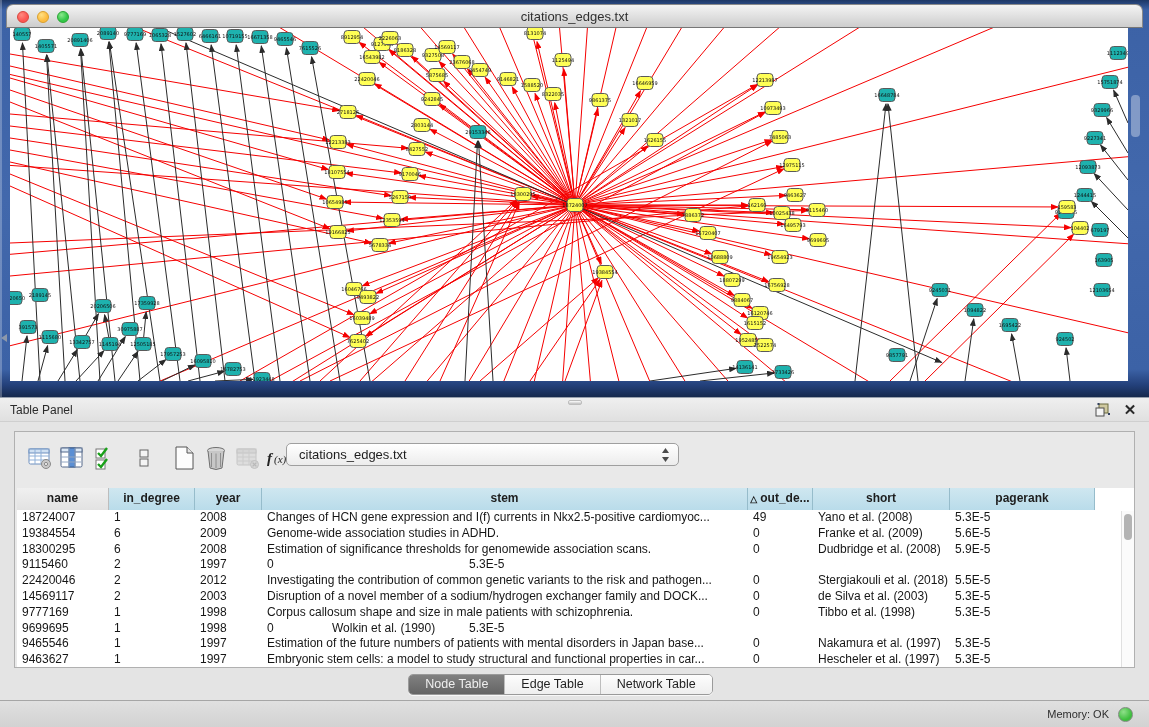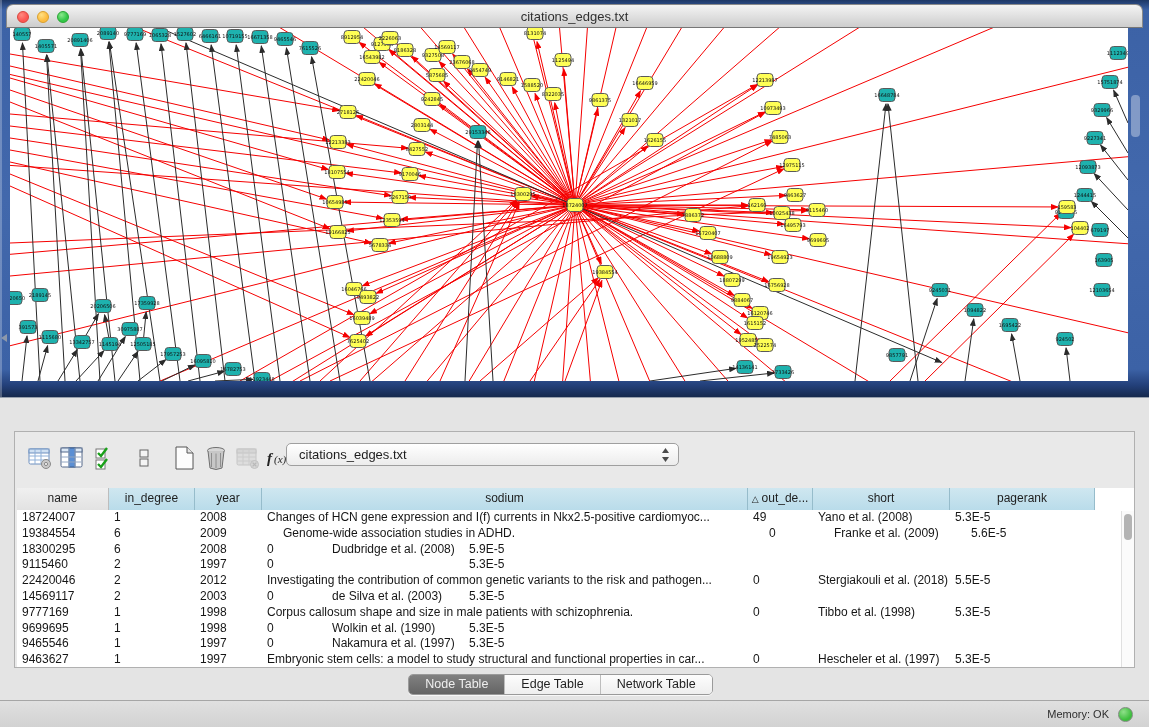--- a/index.html
+++ b/index.html
@@ -42,21 +42,21 @@
   .toolbar { position:absolute; left:10px; top:8px; height:36px; display:flex; align-items:center; }
   .tool-btn { width:30px; height:30px; display:flex; align-items:center; justify-content:center; margin-right:2px; }
   .tool-btn.disabled { opacity:.45; }
   .tool-gap { width:8px; }
   .combo { position:absolute; left:271px; top:11px; width:393px; height:23px;
     background:linear-gradient(#ffffff,#ececec); border:1px solid #9f9f9f; border-radius:5px;
     font-size:13px; color:#1d1d1d; line-height:21px; padding-left:12px; }
   .combo-arrows { position:absolute; right:8px; top:3px; }
 
   .grid { position:absolute; left:2px; top:56px; width:1117px; height:179px; background:#ffffff; overflow:hidden; }
-  .grid-header { display:flex; height:22px; border-bottom:1px solid #8f8f8f; }
+  .grid-header { display:flex; height:22px; border-bottom:1px solid #8f8f8f;font-weight:bold; }
   .gh-cell { height:22px; line-height:21px; font-size:12px; color:#1d1d1d; text-align:center;
     background:linear-gradient(#cfe7f0,#b9dcea); border-right:1px solid #96bccb; overflow:hidden; white-space:nowrap; }
   .gh-cell.gray { background:linear-gradient(#f0f0f0,#e2e2e2); border-right:1px solid #bdbdbd; }
   .gh-cell.filler { background:#ffffff; border-right:none; flex:1; }
   .sort-tri { font-size:9px; margin-right:3px; color:#1d1d1d; }
   .grid-row { display:flex; height:15.8px; }
   .g-cell { font-size:12px; line-height:15.8px; color:#161616; padding-left:5px;
     white-space:nowrap; overflow:hidden; }
   .vscroll { position:absolute; right:0; top:23px; width:13px; height:156px; background:#fbfbfb; border-left:1px solid #e0e0e0; }
   .vthumb { position:absolute; left:2px; top:3px; width:8px; height:26px; background:#b4b4b4; border-radius:4px; }
@@ -701,20 +701,35 @@
           <rect x="557" y="170.5" width="16" height="13" rx="3.5" fill="#ffff55" stroke="#5a5a5a" stroke-width="1"></rect>
           <text x="565" y="178.8" text-anchor="middle" font-size="5" fill="#111" font-family="DejaVu Sans, sans-serif">18724007</text>
         </g>
       </g>
     </svg>
   <div class="edge-notch"></div>
   <div class="collapse-arrow"></div>
 </div>
 
 <div class="table-panel">
+  <div class="panel-header">
+    <div class="panel-resize-handle"></div>
+    <div class="panel-title">Table Panel</div>
+    <div class="panel-header-btns">
+      <div class="float-btn">
+        <svg width="16" height="16" viewBox="0 0 16 16">
+          <rect x="5" y="2" width="9" height="9" fill="#cfc9a0" stroke="#6b6b3f"></rect>
+          <rect x="2" y="6" width="8" height="8" fill="#f5f5f5" stroke="#4d4d4d"></rect>
+          <rect x="3.5" y="1" width="2" height="2" fill="#33415e"></rect>
+            <rect x="14" y="11" width="2" height="2" fill="#33415e"></rect>
+        </svg>
+      </div>
+      <div class="close-btn">✕</div>
+    </div>
+  </div>
 
   <div class="panel-box">
     <div class="toolbar" id="toolbar">
         <div class="tool-btn">
           <svg width="26" height="26" viewBox="0 0 26 26">
             <rect x="2" y="4" width="20" height="15" rx="1.5" fill="#fff" stroke="#6d8fbf"></rect>
             <rect x="2" y="4" width="20" height="4" fill="#cfe0f2" stroke="#6d8fbf"></rect>
             <path d="M8 4 V19 M14 4 V19 M2 11 H22 M2 15 H22" stroke="#8fb0d8" fill="none"></path>
             <circle cx="19" cy="19" r="4.5" fill="#c9c9c9" stroke="#8a8a8a"></circle>
             <circle cx="19" cy="19" r="1.6" fill="#efefef" stroke="#8a8a8a"></circle>
@@ -779,49 +794,50 @@
         <path d="M4.5 1 L8 6 L1 6 Z" fill="#4a4a4a"></path>
           <path d="M4.5 15 L8 10 L1 10 Z" fill="#4a4a4a"></path>
       </svg>
     </div>
 
     <div class="grid">
       <div class="grid-header" id="grid-header">
           <div class="gh-cell gray" style="width: 92px;"><span>name</span></div>
           <div class="gh-cell" style="width: 86px;"><span>in_degree</span></div>
           <div class="gh-cell" style="width: 67px;"><span>year</span></div>
-          <div class="gh-cell" style="width: 486px;"><span>sodium</span></div>
+          <div class="gh-cell" style="width: 486px;"><span>stem</span></div>
           <div class="gh-cell" style="width: 65px;"><span class="sort-tri">△</span><span>out_de...</span></div>
           <div class="gh-cell" style="width: 137px;"><span>short</span></div>
           <div class="gh-cell" style="width: 145px;"><span>pagerank</span></div>
           <div class="gh-cell filler"></div>
         </div>
       <div id="grid-body">
           <div class="grid-row">
             <div class="g-cell" style="width: 92px;">18724007</div>
             <div class="g-cell" style="width: 86px;">1</div>
             <div class="g-cell" style="width: 67px;">2008</div>
             <div class="g-cell" style="width: 486px;">Changes of HCN gene expression and I(f) currents in Nkx2.5-positive cardiomyoc...</div>
             <div class="g-cell" style="width: 65px;">49</div>
             <div class="g-cell" style="width: 137px;">Yano et al. (2008)</div>
             <div class="g-cell" style="width: 145px;">5.3E-5</div>
           </div>
           <div class="grid-row">
             <div class="g-cell" style="width: 92px;">19384554</div>
             <div class="g-cell" style="width: 86px;">6</div>
             <div class="g-cell" style="width: 67px;">2009</div>
-            <div class="g-cell" style="width: 486px; margin-left: 16px;">Genome-wide association studies in ADHD.</div>
+            <div class="g-cell" style="width: 486px;">Genome-wide association studies in ADHD.</div>
             <div class="g-cell" style="width: 65px;">0</div>
             <div class="g-cell" style="width: 137px;">Franke et al. (2009)</div>
             <div class="g-cell" style="width: 145px;">5.6E-5</div>
           </div>
           <div class="grid-row">
             <div class="g-cell" style="width: 92px;">18300295</div>
             <div class="g-cell" style="width: 86px;">6</div>
             <div class="g-cell" style="width: 67px;">2008</div>
+            <div class="g-cell" style="width: 486px;">Estimation of significance thresholds for genomewide association scans.</div>
             <div class="g-cell" style="width: 65px;">0</div>
             <div class="g-cell" style="width: 137px;">Dudbridge et al. (2008)</div>
             <div class="g-cell" style="width: 145px;">5.9E-5</div>
           </div>
           <div class="grid-row">
             <div class="g-cell" style="width: 92px;">9115460</div>
             <div class="g-cell" style="width: 86px;">2</div>
             <div class="g-cell" style="width: 67px;">1997</div>
             <div class="g-cell" style="width: 65px;">0</div>
             <div class="g-cell" style="width: 137px; margin-top: 19px;">Jankovic et al. (1997)</div>
@@ -833,20 +849,21 @@
             <div class="g-cell" style="width: 67px;">2012</div>
             <div class="g-cell" style="width: 486px;">Investigating the contribution of common genetic variants to the risk and pathogen...</div>
             <div class="g-cell" style="width: 65px;">0</div>
             <div class="g-cell" style="width: 137px;">Stergiakouli et al. (2018)</div>
             <div class="g-cell" style="width: 145px;">5.5E-5</div>
           </div>
           <div class="grid-row">
             <div class="g-cell" style="width: 92px;">14569117</div>
             <div class="g-cell" style="width: 86px;">2</div>
             <div class="g-cell" style="width: 67px;">2003</div>
+            <div class="g-cell" style="width: 486px;">Disruption of a novel member of a sodium/hydrogen exchanger family and DOCK...</div>
             <div class="g-cell" style="width: 65px;">0</div>
             <div class="g-cell" style="width: 137px;">de Silva et al. (2003)</div>
             <div class="g-cell" style="width: 145px;">5.3E-5</div>
           </div>
           <div class="grid-row">
             <div class="g-cell" style="width: 92px;">9777169</div>
             <div class="g-cell" style="width: 86px;">1</div>
             <div class="g-cell" style="width: 67px;">1998</div>
             <div class="g-cell" style="width: 486px;">Corpus callosum shape and size in male patients with schizophrenia.</div>
             <div class="g-cell" style="width: 65px;">0</div>
@@ -858,20 +875,21 @@
             <div class="g-cell" style="width: 86px;">1</div>
             <div class="g-cell" style="width: 67px;">1998</div>
             <div class="g-cell" style="width: 65px;">0</div>
             <div class="g-cell" style="width: 137px;">Wolkin et al. (1990)</div>
             <div class="g-cell" style="width: 145px;">5.3E-5</div>
           </div>
           <div class="grid-row">
             <div class="g-cell" style="width: 92px;">9465546</div>
             <div class="g-cell" style="width: 86px;">1</div>
             <div class="g-cell" style="width: 67px;">1997</div>
+            <div class="g-cell" style="width: 486px;">Estimation of the future numbers of patients with mental disorders in Japan base...</div>
             <div class="g-cell" style="width: 65px;">0</div>
             <div class="g-cell" style="width: 137px;">Nakamura et al. (1997)</div>
             <div class="g-cell" style="width: 145px;">5.3E-5</div>
           </div>
           <div class="grid-row">
             <div class="g-cell" style="width: 92px;">9463627</div>
             <div class="g-cell" style="width: 86px;">1</div>
             <div class="g-cell" style="width: 67px;">1997</div>
             <div class="g-cell" style="width: 486px;">Embryonic stem cells: a model to study structural and functional properties in car...</div>
             <div class="g-cell" style="width: 65px;">0</div>

